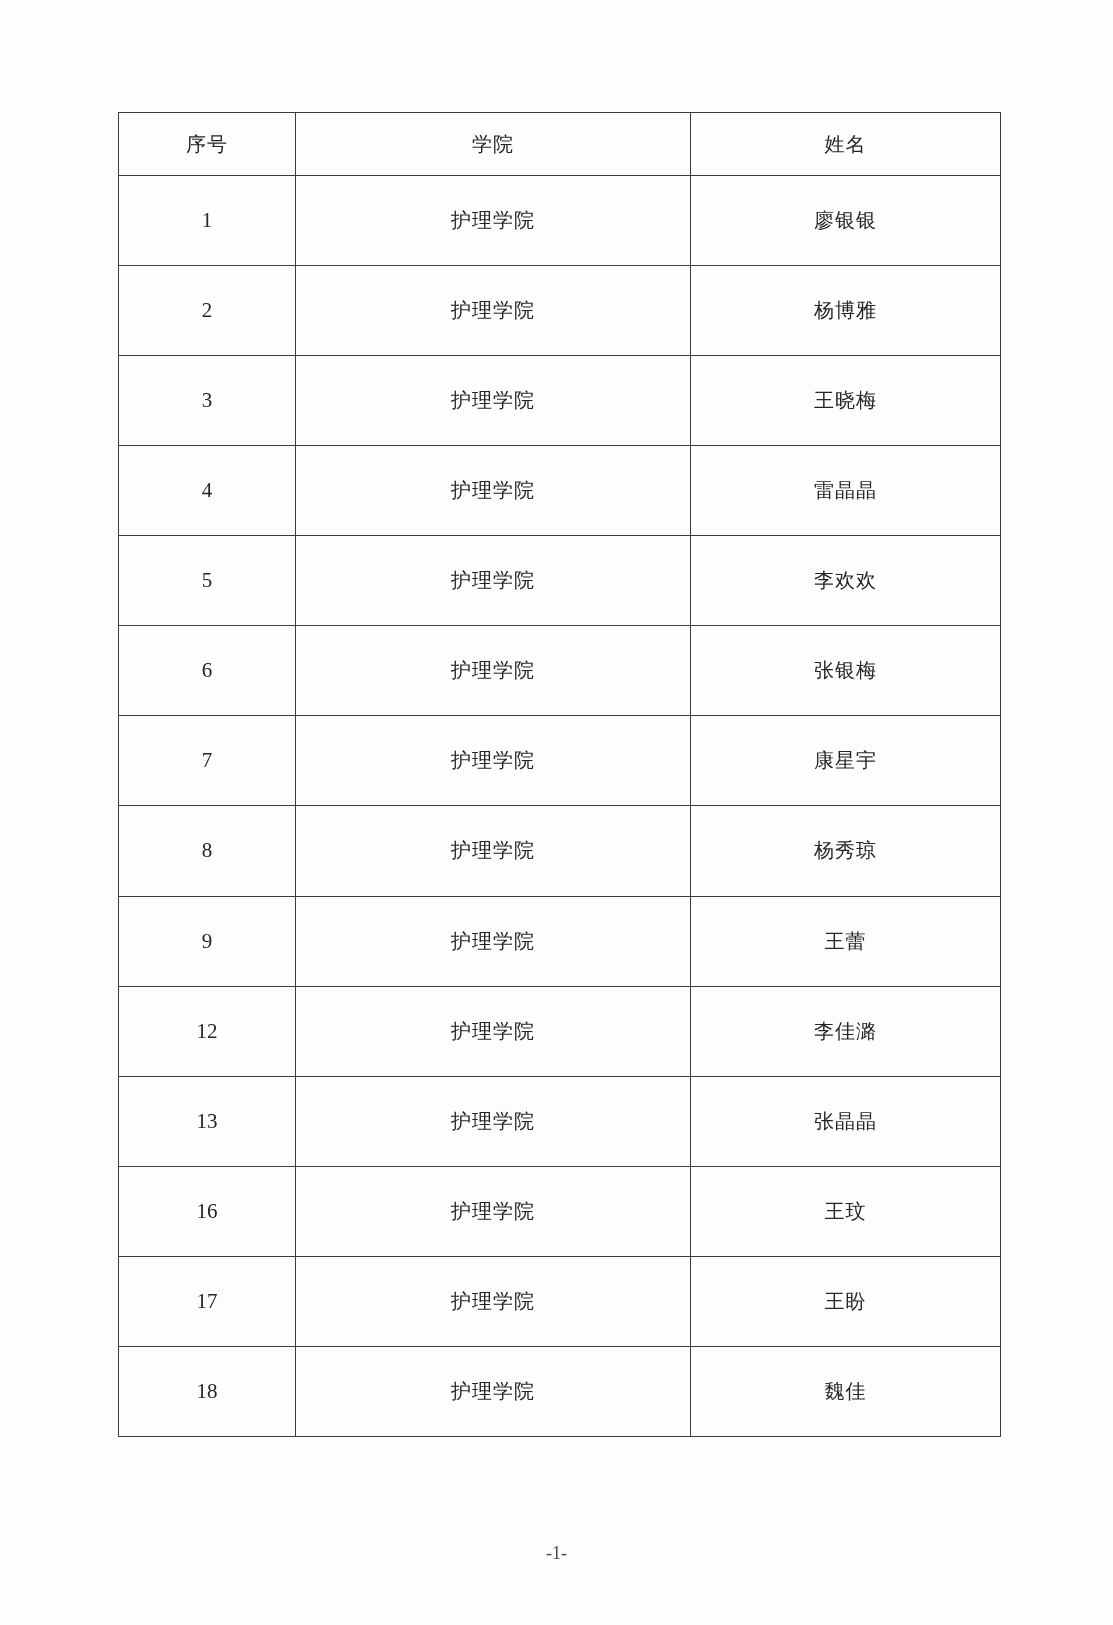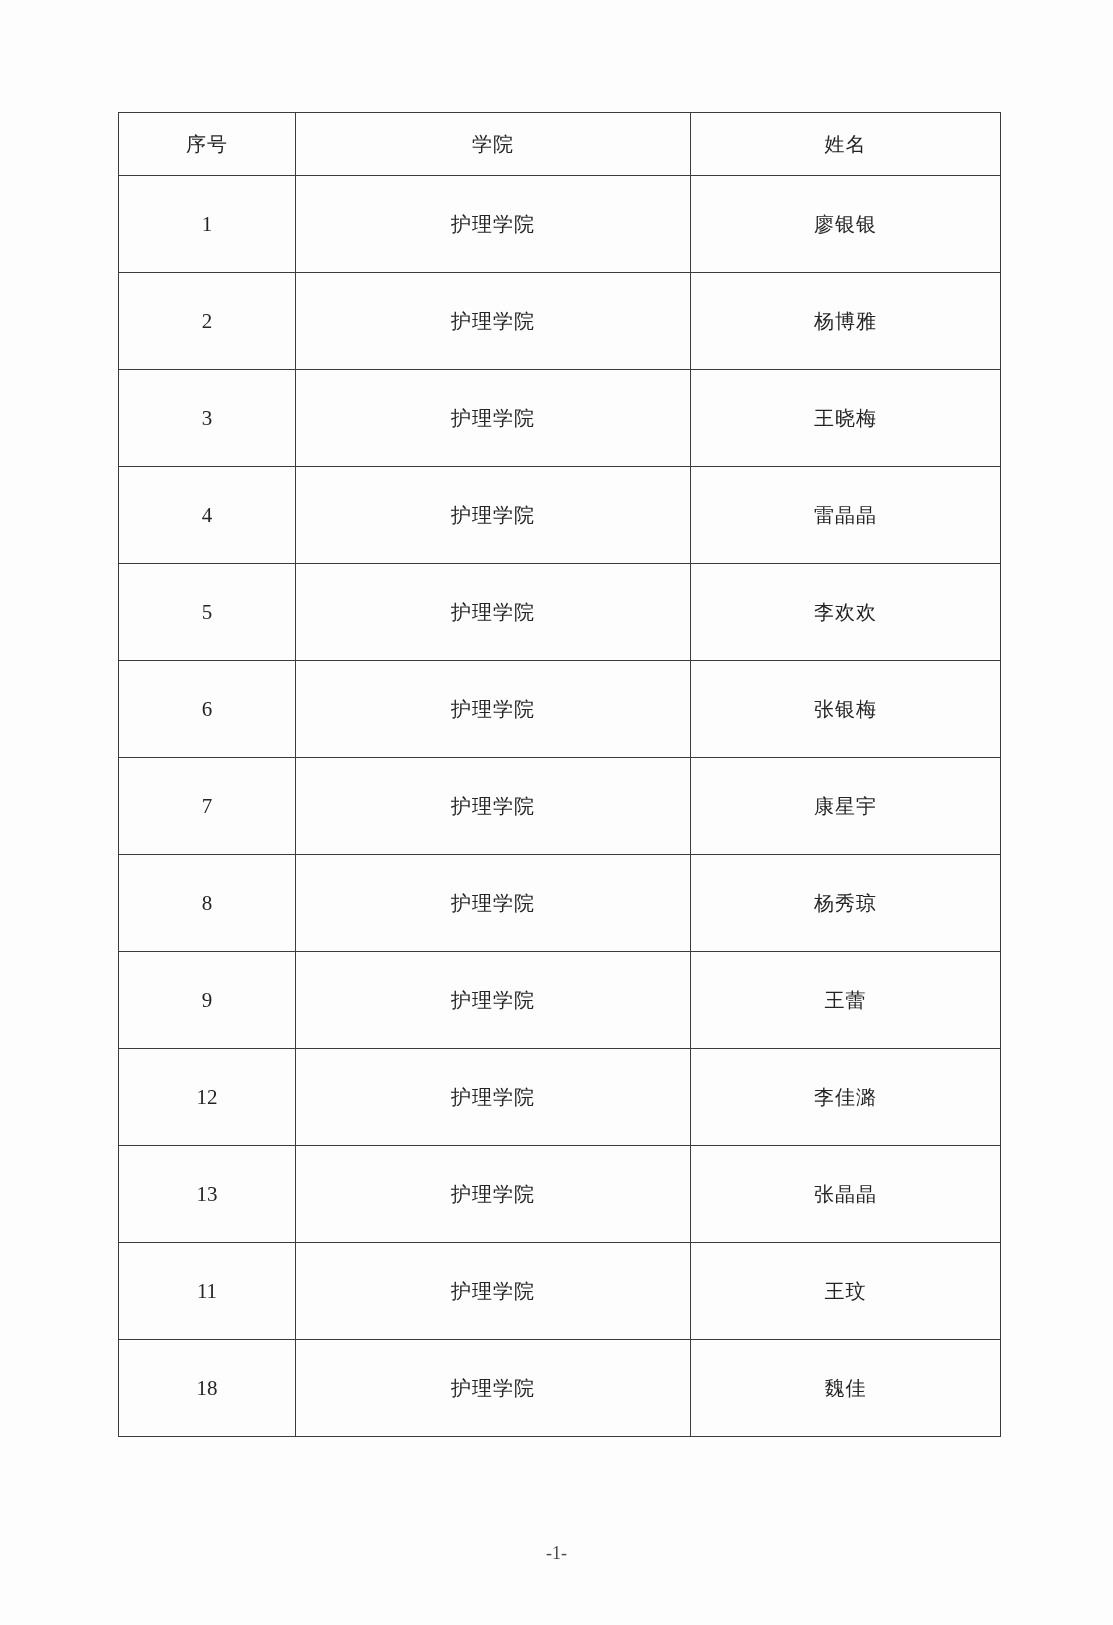--- a/index.html
+++ b/index.html
@@ -120,23 +120,28 @@
         <td class="num">12</td>
         <td>护理学院</td>
         <td>李佳潞</td>
       </tr>
       <tr>
         <td class="num">13</td>
         <td>护理学院</td>
         <td>张晶晶</td>
       </tr>
       <tr>
-        <td class="num">11</td>
+        <td class="num">16</td>
         <td>护理学院</td>
         <td>王玟</td>
+      </tr>
+      <tr>
+        <td class="num">17</td>
+        <td>护理学院</td>
+        <td>王盼</td>
       </tr>
       <tr>
         <td class="num">18</td>
         <td>护理学院</td>
         <td>魏佳</td>
       </tr>
     </tbody>
 </table>
 
 <div class="page-footer">-1-</div>

